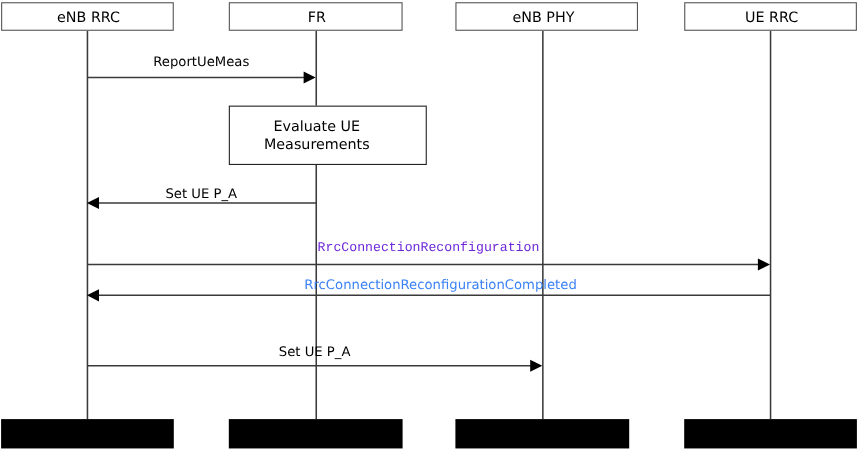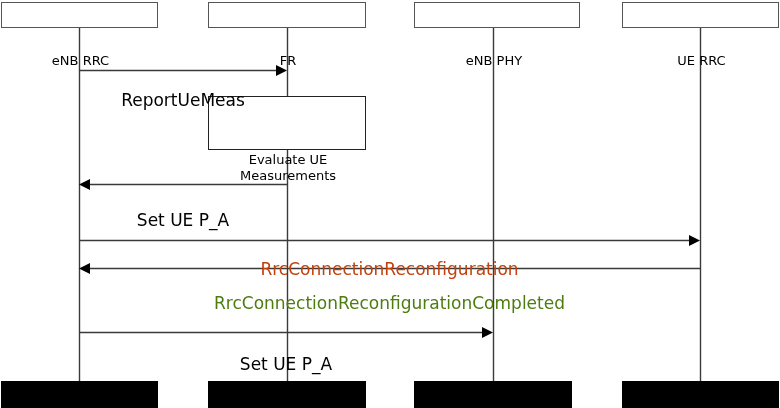--- a/index.html
+++ b/index.html
@@ -26,33 +26,32 @@
   }
   .lifeline-head-label,
   .activation-label,
   .message-label {
     position: absolute;
     font-family: "DejaVu Sans", "Liberation Sans", sans-serif;
     color: #000000;
     white-space: nowrap;
     text-align: center;
     pointer-events: none;
-    margin-top: 44px;
   }
   .lifeline-head-label {
     font-size: 13px;
     line-height: 13px;
   }
   .activation-label {
     font-size: 13px;
     line-height: 16px;
     white-space: normal;
   }
   .message-label {
-    font-size: 17px;
+    font-size: 12px;
     line-height: 13px;
   }
   .lifeline-head-box {
     position: absolute;
     box-sizing: border-box;
     border: 1px solid #555555;
     background: #ffffff;
   }
   .activation-box {
     position: absolute;
@@ -100,29 +99,29 @@
         <div class="lifeline-head-label" style="left: 0px; top: 0px; width: 158px; height: 26px; display: flex; align-items: center; justify-content: center; position: absolute; color: rgb(0, 0, 0);">FR</div>
       </div>
       <div class="lifeline-head-box" style="left: 414px; top: 2px; width: 166px; height: 26px; border-color: rgb(85, 85, 85);">
         <div class="lifeline-head-label" style="left: 0px; top: 0px; width: 158px; height: 26px; display: flex; align-items: center; justify-content: center; position: absolute; color: rgb(0, 0, 0);">eNB PHY</div>
       </div>
       <div class="lifeline-head-box" style="left: 622px; top: 2px; width: 157px; height: 26px; border-color: rgb(85, 85, 85); padding-left: 36px;">
         <div class="lifeline-head-label" style="left: 0px; top: 0px; width: 157px; height: 26px; display: flex; align-items: center; justify-content: center; position: absolute; color: rgb(0, 0, 0);">UE RRC</div>
       </div>
     </div>
   <div id="activation-boxes">
-      <div class="activation-box" style="left: 208px; top: 96px; width: 158px; height: 54px; border-color: rgb(34, 34, 34);">
+      <div class="activation-box" style="left: 208px; top: 96px; width: 180px; height: 54px; border-color: rgb(34, 34, 34);">
         <div class="activation-label" style="position: absolute; left: 0px; top: 0px; width: 158px; height: 54px; display: flex; align-items: center; justify-content: center; color: rgb(0, 0, 0); padding: 0px 14px; box-sizing: border-box;">Evaluate UE Measurements</div>
       </div>
     </div>
   <div id="message-labels">
       <div class="message-label" style="left: 79px; top: 50px; width: 208px; color: rgb(0, 0, 0);">ReportUeMeas</div>
       <div class="message-label" style="left: 79px; top: 170px; width: 208px; color: rgb(0, 0, 0);">Set UE P_A</div>
-      <div class="message-label" style="left: 79px; top: 219px; width: 621px; color: #c2410c;">RrcConnectionReconfiguration</div>
-      <div class="message-label" style="left: 79px; top: 253px; width: 621px; color: #4d7c0f;">RrcConnectionReconfigurationCompleted</div>
+      <div class="message-label" style="left: 79px; top: 219px; width: 621px; color: #6d28d9; font-family: Liberation Mono, monospace;">RrcConnectionReconfiguration</div>
+      <div class="message-label" style="left: 90px; top: 253px; width: 621px; color: #3b82f6;">RrcConnectionReconfigurationCompleted</div>
       <div class="message-label" style="left: 79px; top: 314px; width: 414px; color: rgb(0, 0, 0);">Set UE P_A</div>
     </div>
   <div id="footer-bars">
       <div class="footer-bar" style="left: 1px; top: 381px; width: 157px; height: 27px; background: rgb(0, 0, 0);"></div>
       <div class="footer-bar" style="left: 208px; top: 381px; width: 158px; height: 27px; background: rgb(0, 0, 0);"></div>
       <div class="footer-bar" style="left: 414px; top: 381px; width: 158px; height: 27px; background: rgb(0, 0, 0);"></div>
       <div class="footer-bar" style="left: 622px; top: 381px; width: 157px; height: 27px; background: rgb(0, 0, 0);"></div>
     </div>
 
 </div>

